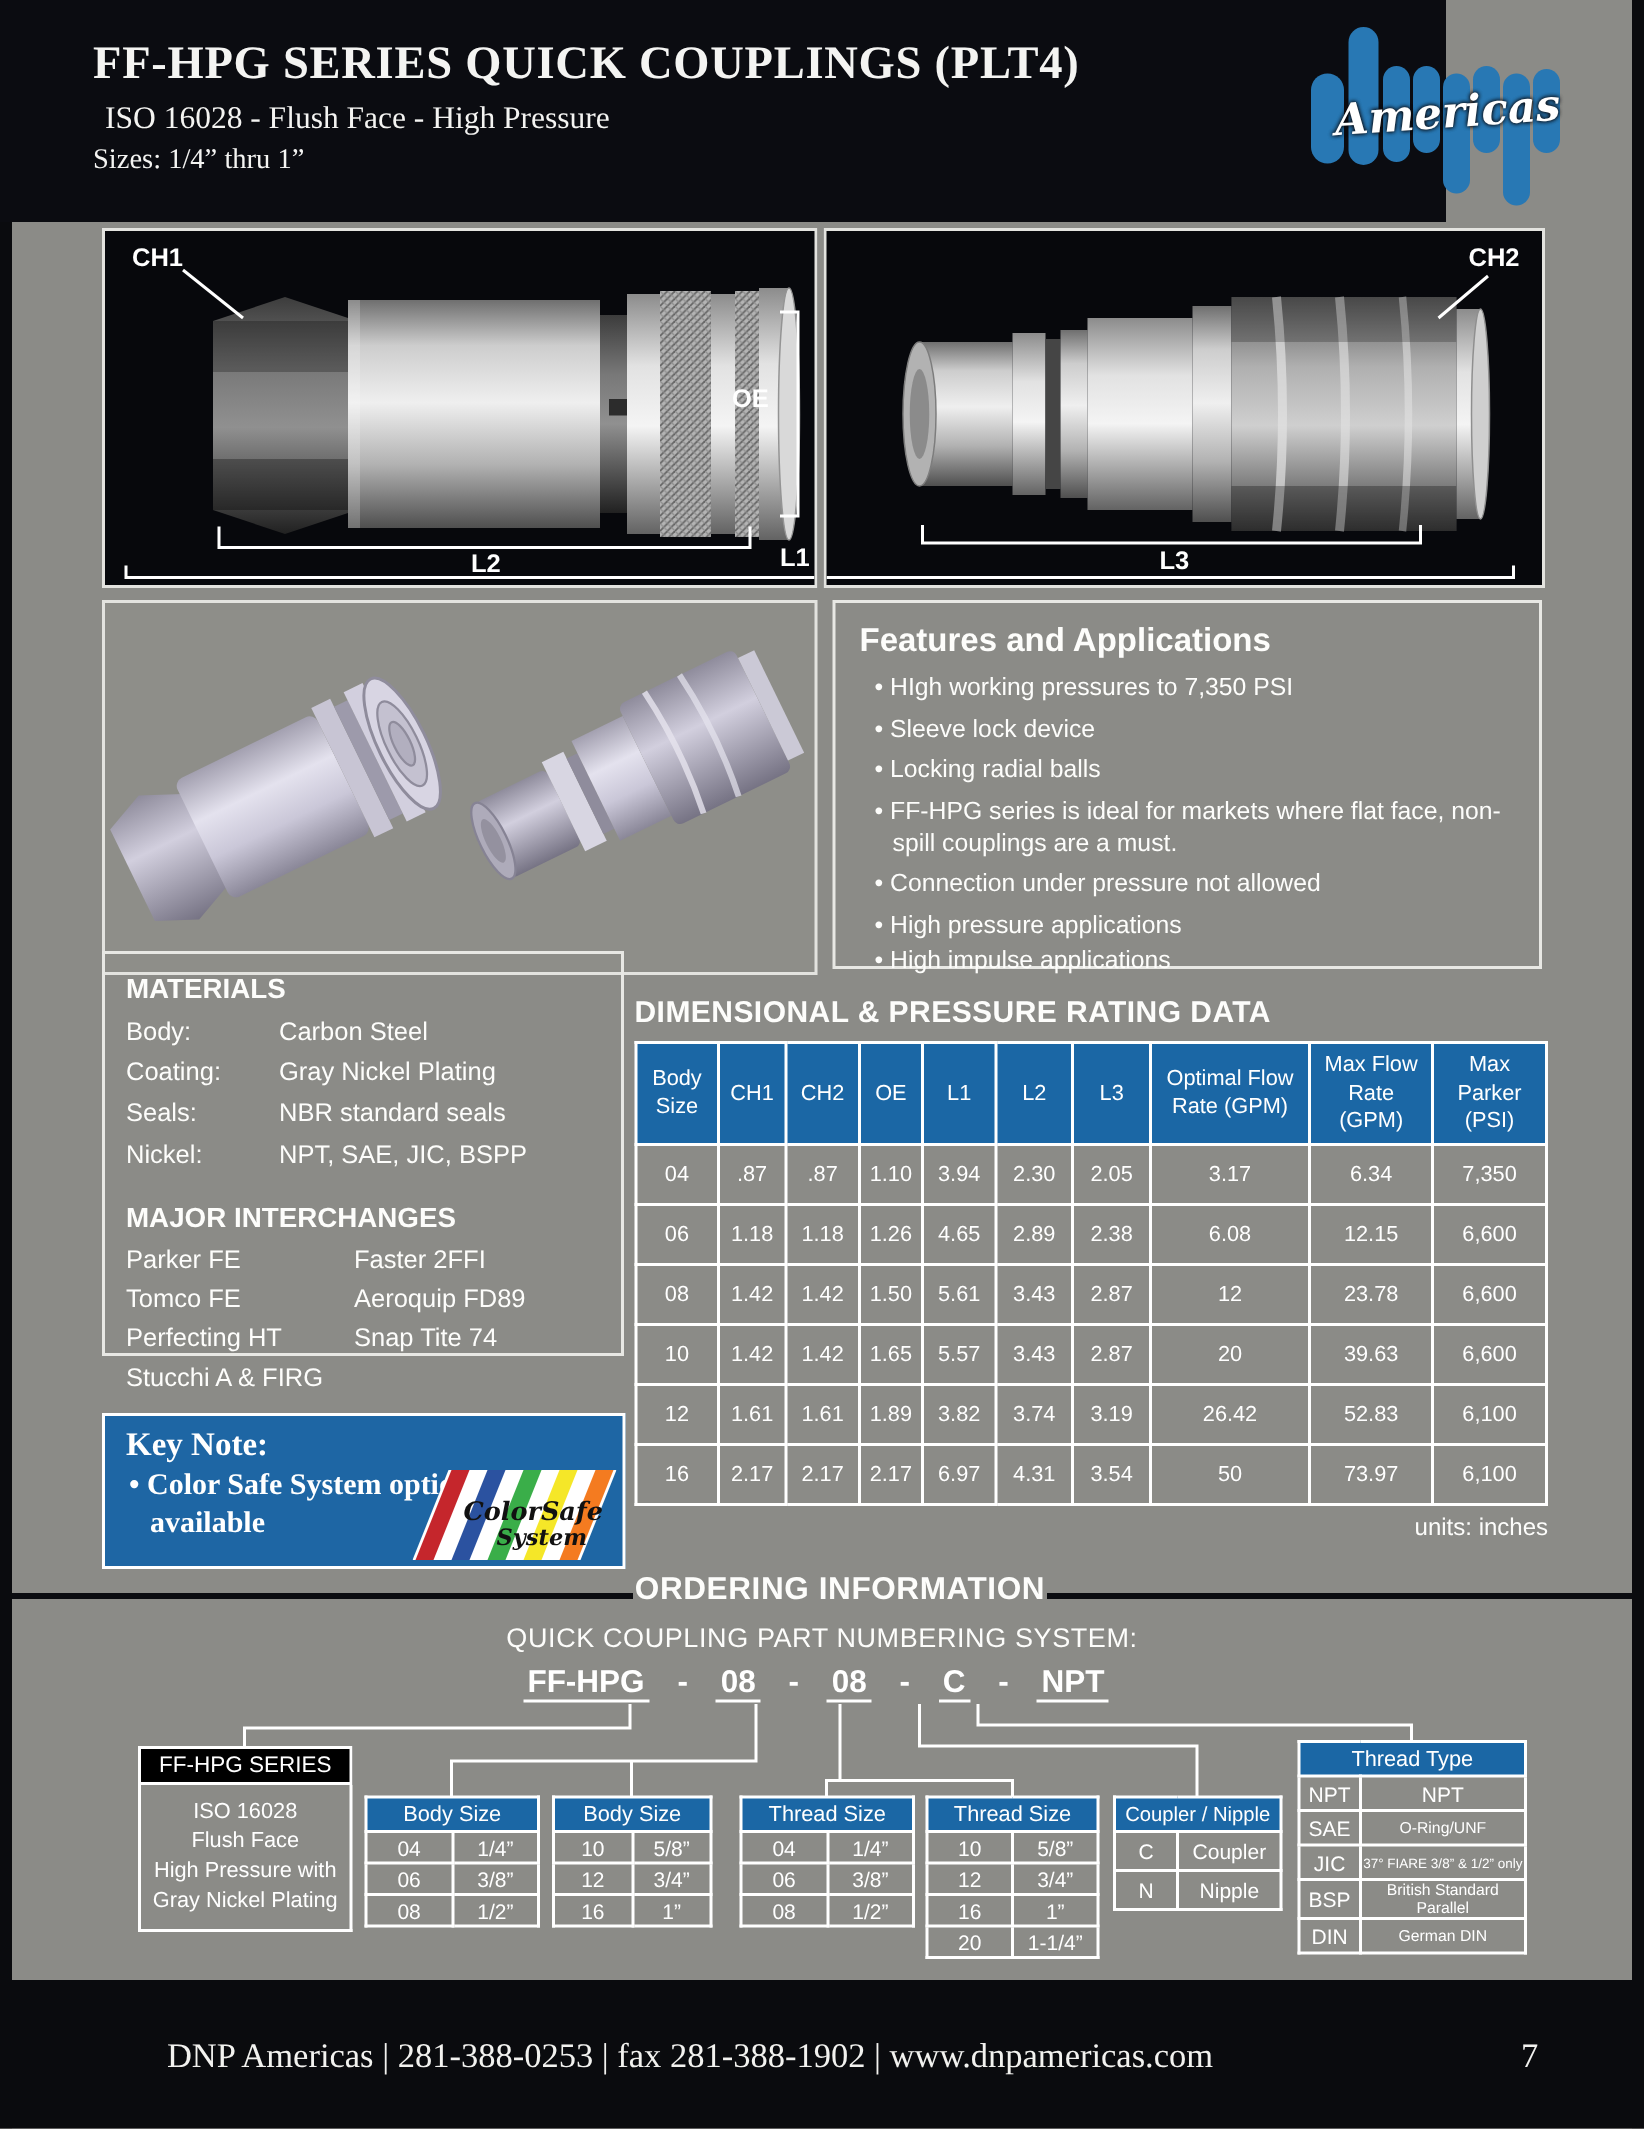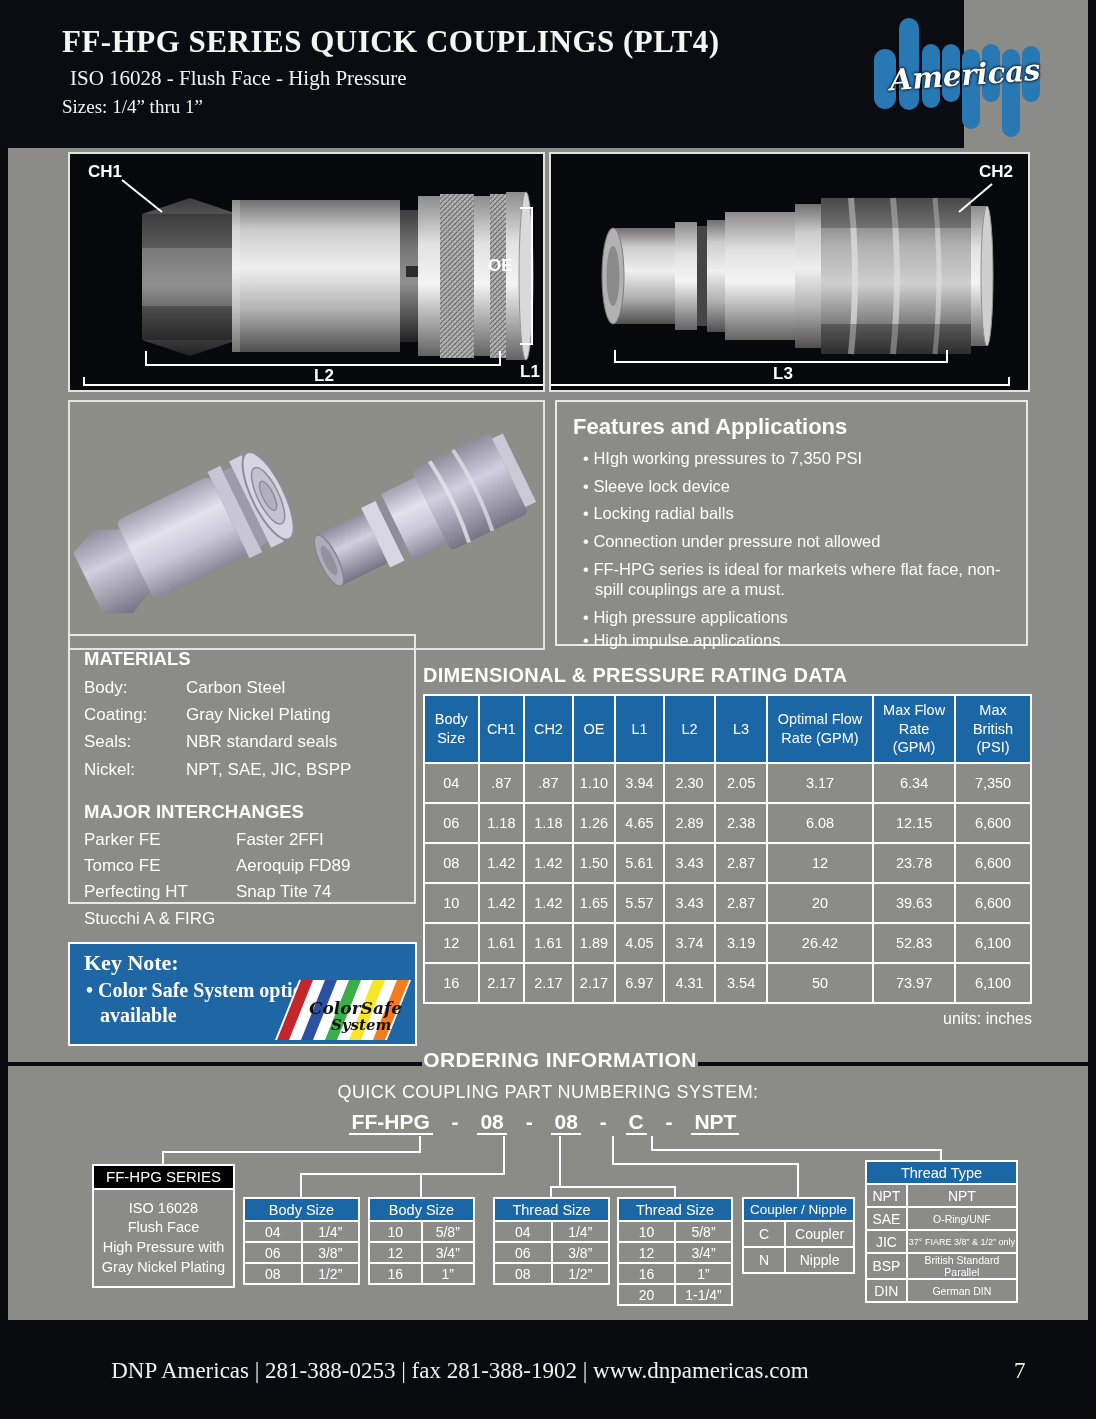--- a/index.html
+++ b/index.html
@@ -263,22 +263,22 @@
         <rect x="112" y="-38" width="12" height="76" fill="#cbc9d6"></rect>
       </g>
     </svg>
   </div>
 
   <div class="features">
     <div class="feat-title">Features and Applications</div>
     <div class="feat-item">HIgh working pressures to 7,350 PSI</div>
     <div class="feat-item">Sleeve lock device</div>
     <div class="feat-item tight">Locking radial balls</div>
+    <div class="feat-item" style="width:430px;">FF-HPG series is ideal for markets where flat face, non-spill couplings are a must.</div>
     <div class="feat-item">Connection under pressure not allowed</div>
-    <div class="feat-item" style="width:430px;">FF-HPG series is ideal for markets where flat face, non-spill couplings are a must.</div>
     <div class="feat-item tight">High pressure applications</div>
     <div class="feat-item tight">High impulse applications</div>
   </div>
 
   <div class="materials">
     <div class="mat-title">MATERIALS</div>
     <div class="mat-row">
       <span class="lab">Body:</span>
       <span>Carbon Steel</span>
     </div>
@@ -325,21 +325,21 @@
       <tr>
         <th>Body Size</th>
         <th>CH1</th>
         <th>CH2</th>
         <th>OE</th>
         <th>L1</th>
         <th>L2</th>
         <th>L3</th>
         <th>Optimal Flow Rate (GPM)</th>
         <th>Max Flow Rate (GPM)</th>
-        <th>Max British (PSI)</th>
+        <th>Max Parker (PSI)</th>
       </tr>
     </thead>
     <tbody>
       <tr>
         <td>04</td>
           <td>.87</td>
           <td>.87</td>
           <td>1.10</td>
           <td>3.94</td>
           <td>2.30</td>
@@ -382,21 +382,21 @@
           <td>2.87</td>
           <td>20</td>
           <td>39.63</td>
           <td>6,600</td>
       </tr>
       <tr>
         <td>12</td>
           <td>1.61</td>
           <td>1.61</td>
           <td>1.89</td>
-          <td>4.05</td>
+          <td>3.82</td>
           <td>3.74</td>
           <td>3.19</td>
           <td>26.42</td>
           <td>52.83</td>
           <td>6,100</td>
       </tr>
       <tr>
         <td>16</td>
           <td>2.17</td>
           <td>2.17</td>

